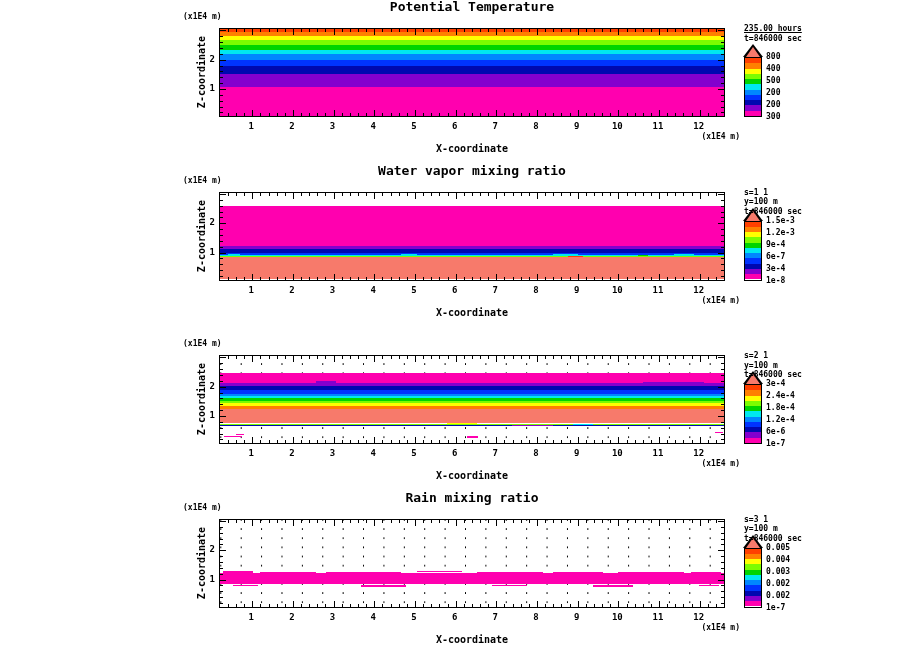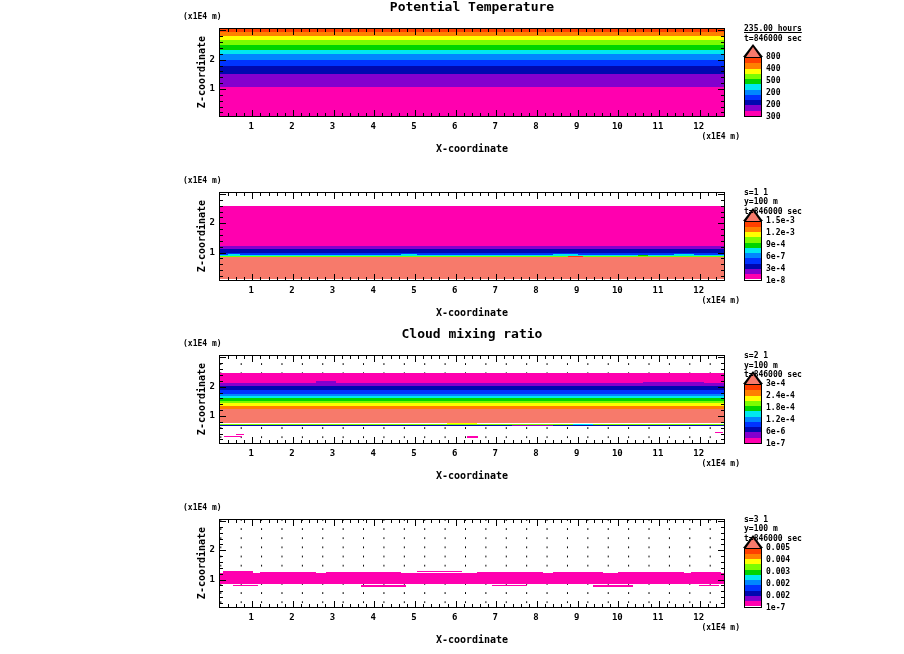--- a/index.html
+++ b/index.html
@@ -237,20 +237,21 @@
       <div class="legend-line" style="top: 33.5px;">t=846000 sec</div>
       <div class="cbar-label" style="top: 52px;">800</div>
       <div class="cbar-label" style="top: 64px;">400</div>
       <div class="cbar-label" style="top: 76px;">500</div>
       <div class="cbar-label" style="top: 88px;">200</div>
       <div class="cbar-label" style="top: 100px;">200</div>
       <div class="cbar-label" style="top: 112px;">300</div>
     </div>
 
   <div class="panel" style="top:163.5px">
+    <div class="title">Water vapor mixing ratio</div>
     <div class="yunit">(x1E4 m)</div>
     <div class="ylabel">Z-coordinate</div>
     <div class="frame">
         <div class="band" style="top: 15%; height: 47%; background: rgb(255, 0, 175);"></div>
         <div class="band" style="top: 62%; height: 3.3%; background: rgb(132, 0, 206);"></div>
         <div class="band" style="top: 65.3%; height: 4.2%; background: rgb(0, 8, 176);"></div>
         <div class="band" style="top: 69.5%; height: 2%; background: rgb(0, 51, 255);"></div>
         <div class="band" style="top: 71.5%; height: 1%; background: rgb(0, 232, 240);"></div>
         <div class="band" style="top: 72.5%; height: 1.3%; background: rgb(124, 252, 0);"></div>
         <div class="band" style="top: 73.8%; height: 26.2%; background: rgb(247, 122, 107);"></div>
@@ -449,21 +450,20 @@
       <div class="legend-line" style="top: 43px;">t=846000 sec</div>
       <div class="cbar-label" style="top: 52px;">1.5e-3</div>
       <div class="cbar-label" style="top: 64px;">1.2e-3</div>
       <div class="cbar-label" style="top: 76px;">9e-4</div>
       <div class="cbar-label" style="top: 88px;">6e-7</div>
       <div class="cbar-label" style="top: 100px;">3e-4</div>
       <div class="cbar-label" style="top: 112px;">1e-8</div>
     </div>
 
   <div class="panel" style="top:327px">
-    <div class="title">Cloud mixing ratio</div>
     <div class="yunit">(x1E4 m)</div>
     <div class="ylabel">Z-coordinate</div>
     <div class="frame dots" style="background-position: 11px 3.5px;">
         <div class="band" style="top: 19.9%; height: 10.9%; background: rgb(255, 0, 175);"></div>
         <div class="band" style="top: 30.8%; height: 3.7%; background: rgb(132, 0, 206);"></div>
         <div class="band" style="top: 34.5%; height: 4.5%; background: rgb(0, 8, 176);"></div>
         <div class="band" style="top: 39%; height: 4.8%; background: rgb(0, 51, 255);"></div>
         <div class="band" style="top: 43.8%; height: 2.7%; background: rgb(0, 135, 255);"></div>
         <div class="band" style="top: 46.5%; height: 2.2%; background: rgb(0, 232, 240);"></div>
         <div class="band" style="top: 48.7%; height: 2.6%; background: rgb(0, 212, 0);"></div>
@@ -671,20 +671,21 @@
       <div class="legend-line" style="top: 43px;">t=846000 sec</div>
       <div class="cbar-label" style="top: 52px;">3e-4</div>
       <div class="cbar-label" style="top: 64px;">2.4e-4</div>
       <div class="cbar-label" style="top: 76px;">1.8e-4</div>
       <div class="cbar-label" style="top: 88px;">1.2e-4</div>
       <div class="cbar-label" style="top: 100px;">6e-6</div>
       <div class="cbar-label" style="top: 112px;">1e-7</div>
     </div>
 
   <div class="panel" style="top:490.5px">
+    <div class="title">Rain mixing ratio</div>
     <div class="yunit">(x1E4 m)</div>
     <div class="ylabel">Z-coordinate</div>
     <div class="frame dots" style="background-position: 11px 4.5px;">
         <div class="band" style="top: 62%; height: 12.6%; background: rgb(255, 0, 175);"></div>
         <div class="dash" style="left: 0.5%; width: 6%; top: 59.6%; height: 1.4%; background: rgb(255, 0, 175);"></div>
         <div class="dash" style="left: 8%; width: 11%; top: 60.8%; height: 1.4%; background: rgb(255, 0, 175);"></div>
         <div class="dash" style="left: 21%; width: 15%; top: 60.2%; height: 1.4%; background: rgb(255, 0, 175);"></div>
         <div class="dash" style="left: 39%; width: 9%; top: 59.4%; height: 1.4%; background: rgb(255, 0, 175);"></div>
         <div class="dash" style="left: 51%; width: 13%; top: 60.9%; height: 1.4%; background: rgb(255, 0, 175);"></div>
         <div class="dash" style="left: 66%; width: 10%; top: 59.8%; height: 1.4%; background: rgb(255, 0, 175);"></div>

